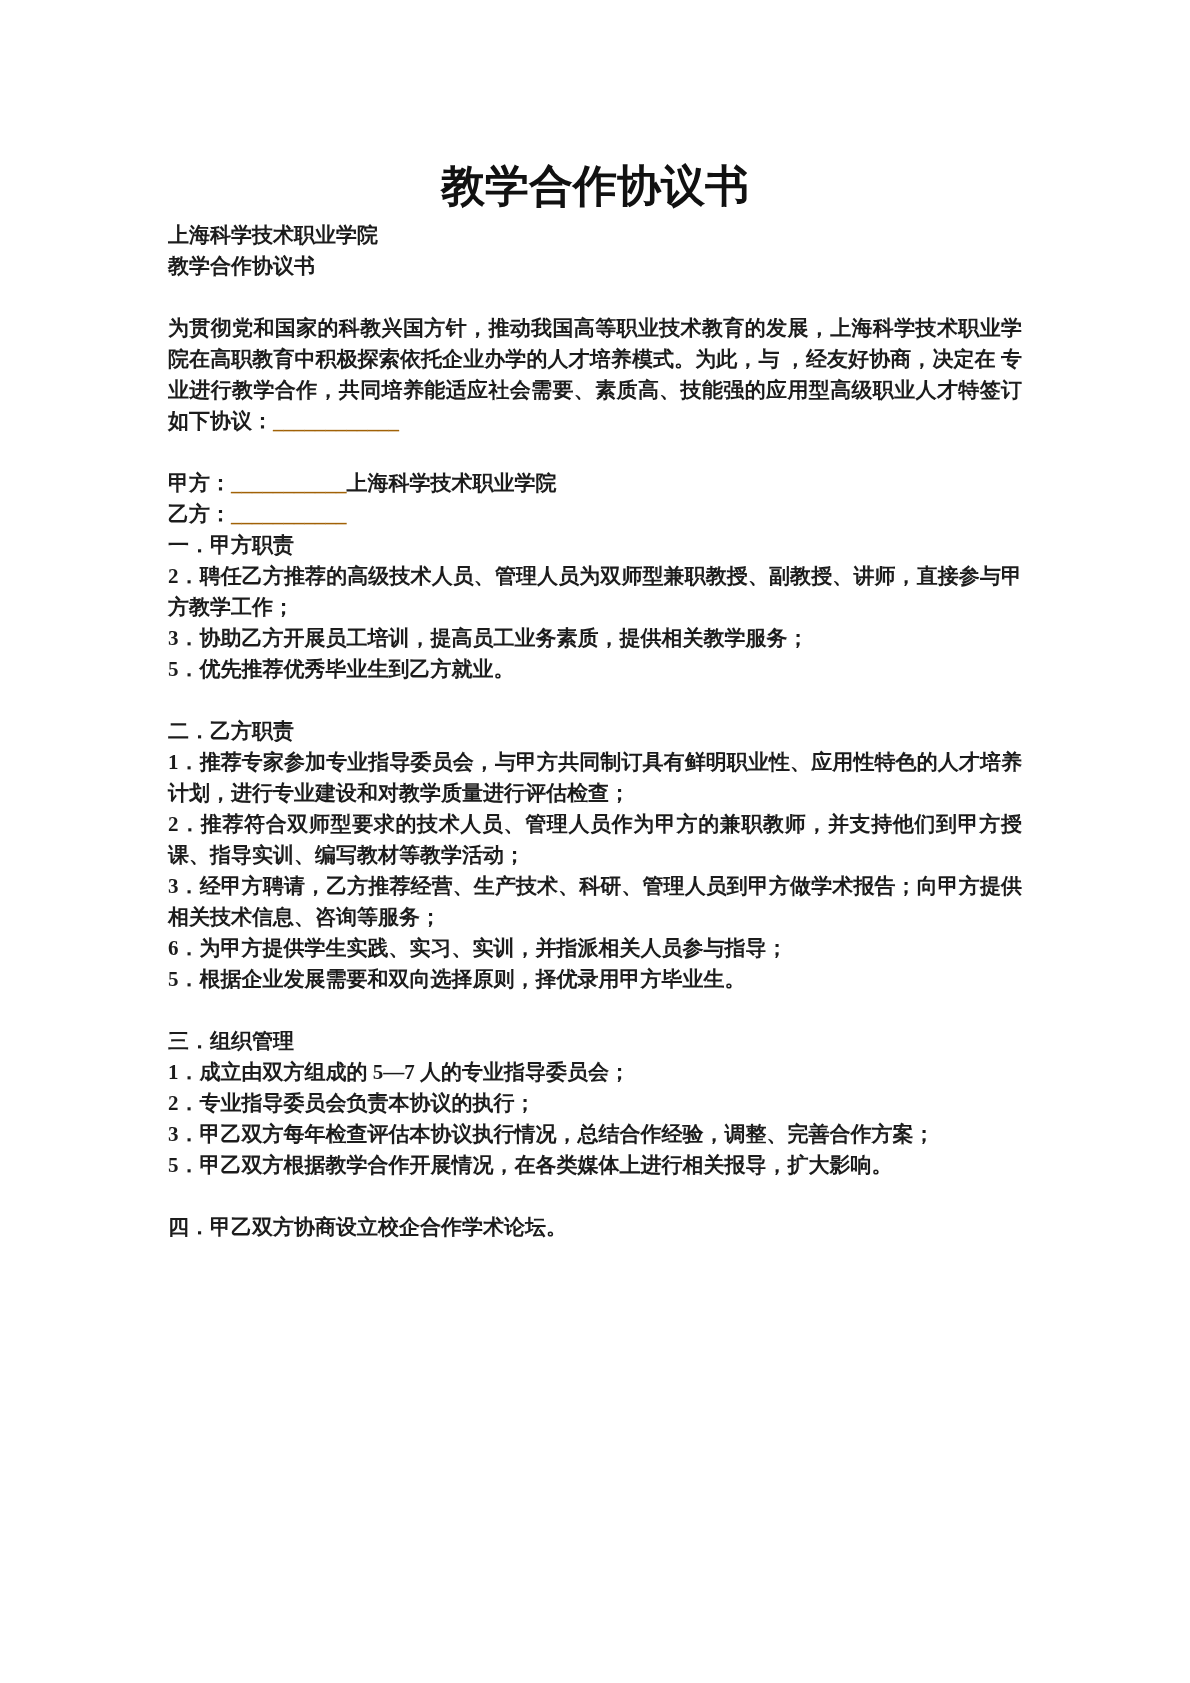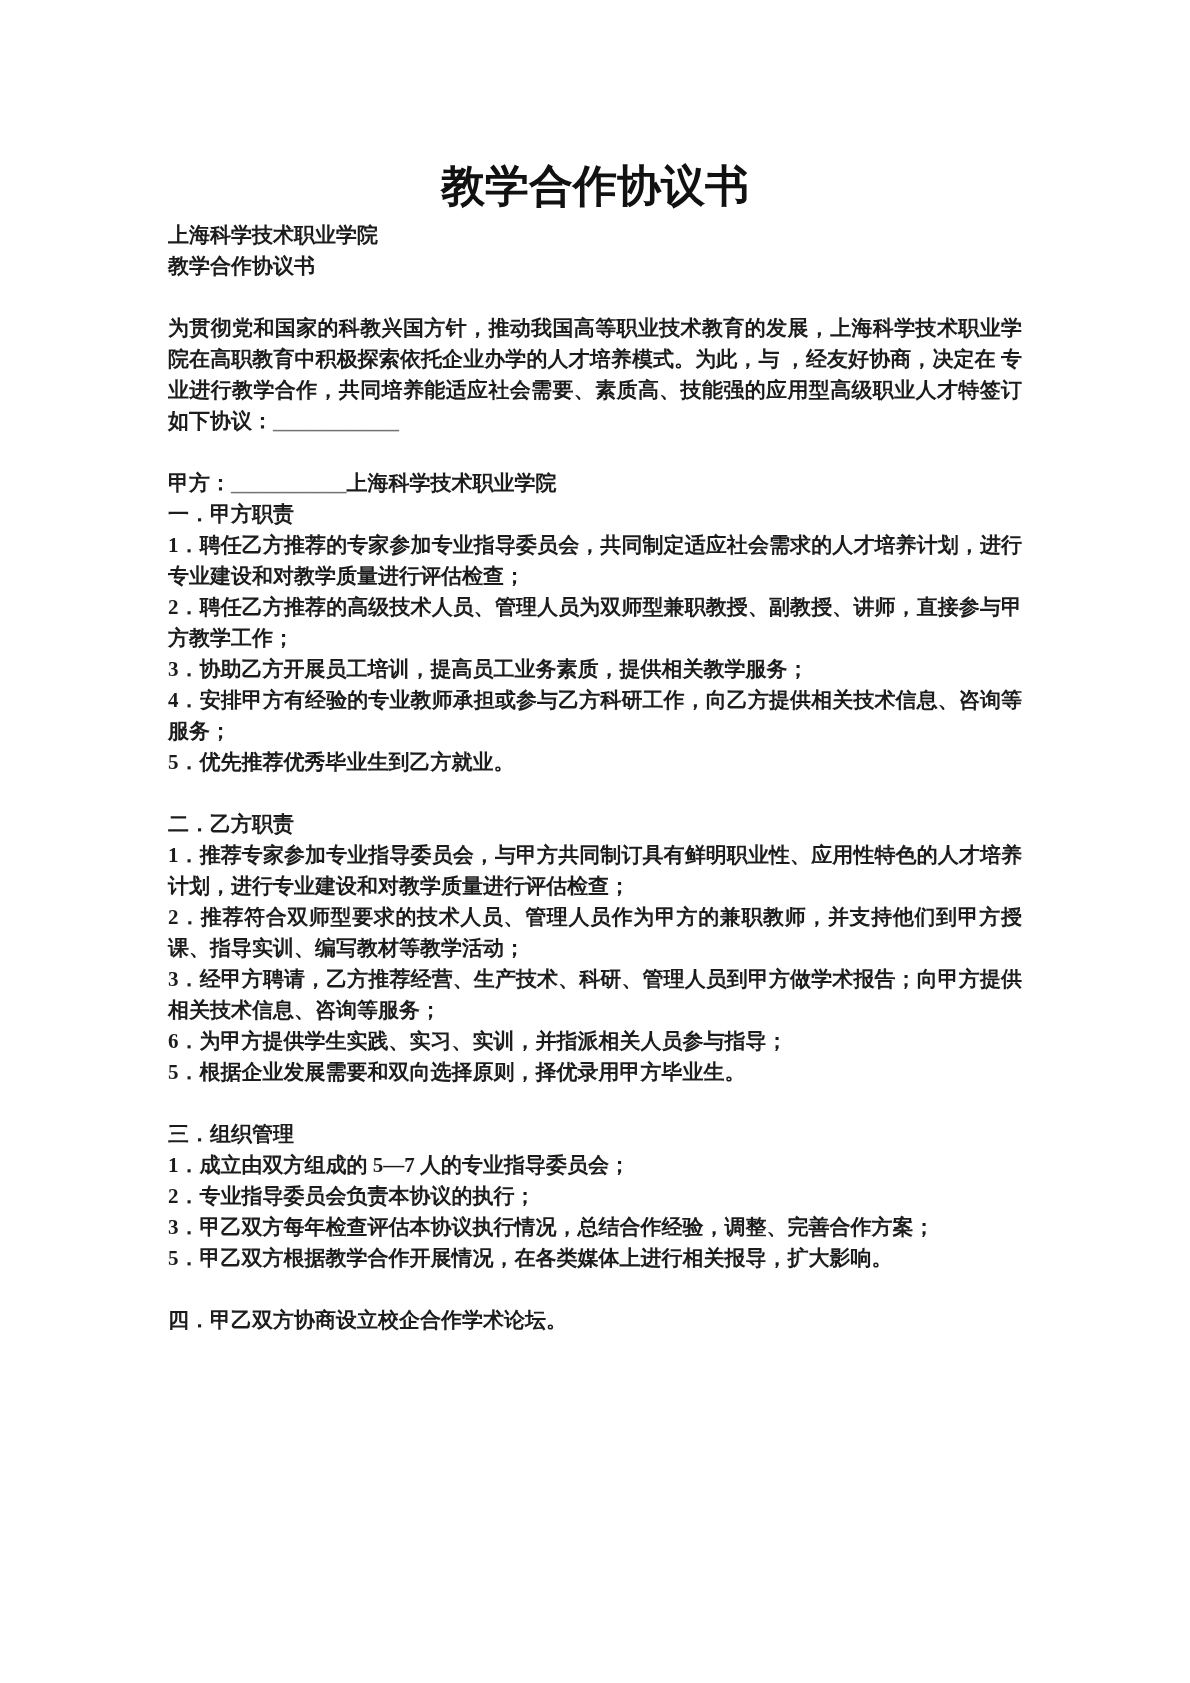--- a/index.html
+++ b/index.html
@@ -31,21 +31,21 @@
   p {
     margin: 0;
     padding: 0;
     text-align: justify;
     font-weight: bold;
   }
   .spacer {
     height: 31px;
   }
   .blank {
-    color: #737373;
+    color: #a16207;
     letter-spacing: 0;
   }
   section {
     display: block;
   }
 </style>
 </head>
 <body>
 
 <div class="page">
@@ -56,27 +56,26 @@
   <p>教学合作协议书</p>
 
   <div class="spacer"></div>
 
   <p><span>为贯彻党和国家的科教兴国方针，推动我国高等职业技术教育的发展，上海科学技术职业学院在高职教育中积极探索依托企业办学的人才培养模式。为此，与 ，经友好协商，决定在 专业进行教学合作，共同培养能适应社会需要、素质高、技能强的应用型高级职业人才特签订如下协议：</span><span class="blank">____________</span></p>
 
   <div class="spacer"></div>
 
   <p><span>甲方：</span><span class="blank">___________</span><span>上海科学技术职业学院</span></p>
 
+  <p><span>乙方：</span><span class="blank">___________</span></p>
 
   <section>
     <p>一．甲方职责</p>
-    <p>1．聘任乙方推荐的专家参加专业指导委员会，共同制定适应社会需求的人才培养计划，进行专业建设和对教学质量进行评估检查；</p>
     <p>2．聘任乙方推荐的高级技术人员、管理人员为双师型兼职教授、副教授、讲师，直接参与甲方教学工作；</p>
     <p>3．协助乙方开展员工培训，提高员工业务素质，提供相关教学服务；</p>
-    <p>4．安排甲方有经验的专业教师承担或参与乙方科研工作，向乙方提供相关技术信息、咨询等服务；</p>
     <p>5．优先推荐优秀毕业生到乙方就业。</p>
   </section>
 
   <div class="spacer"></div>
 
   <section>
     <p>二．乙方职责</p>
     <p>1．推荐专家参加专业指导委员会，与甲方共同制订具有鲜明职业性、应用性特色的人才培养计划，进行专业建设和对教学质量进行评估检查；</p>
     <p>2．推荐符合双师型要求的技术人员、管理人员作为甲方的兼职教师，并支持他们到甲方授课、指导实训、编写教材等教学活动；</p>
     <p>3．经甲方聘请，乙方推荐经营、生产技术、科研、管理人员到甲方做学术报告；向甲方提供相关技术信息、咨询等服务；</p>

